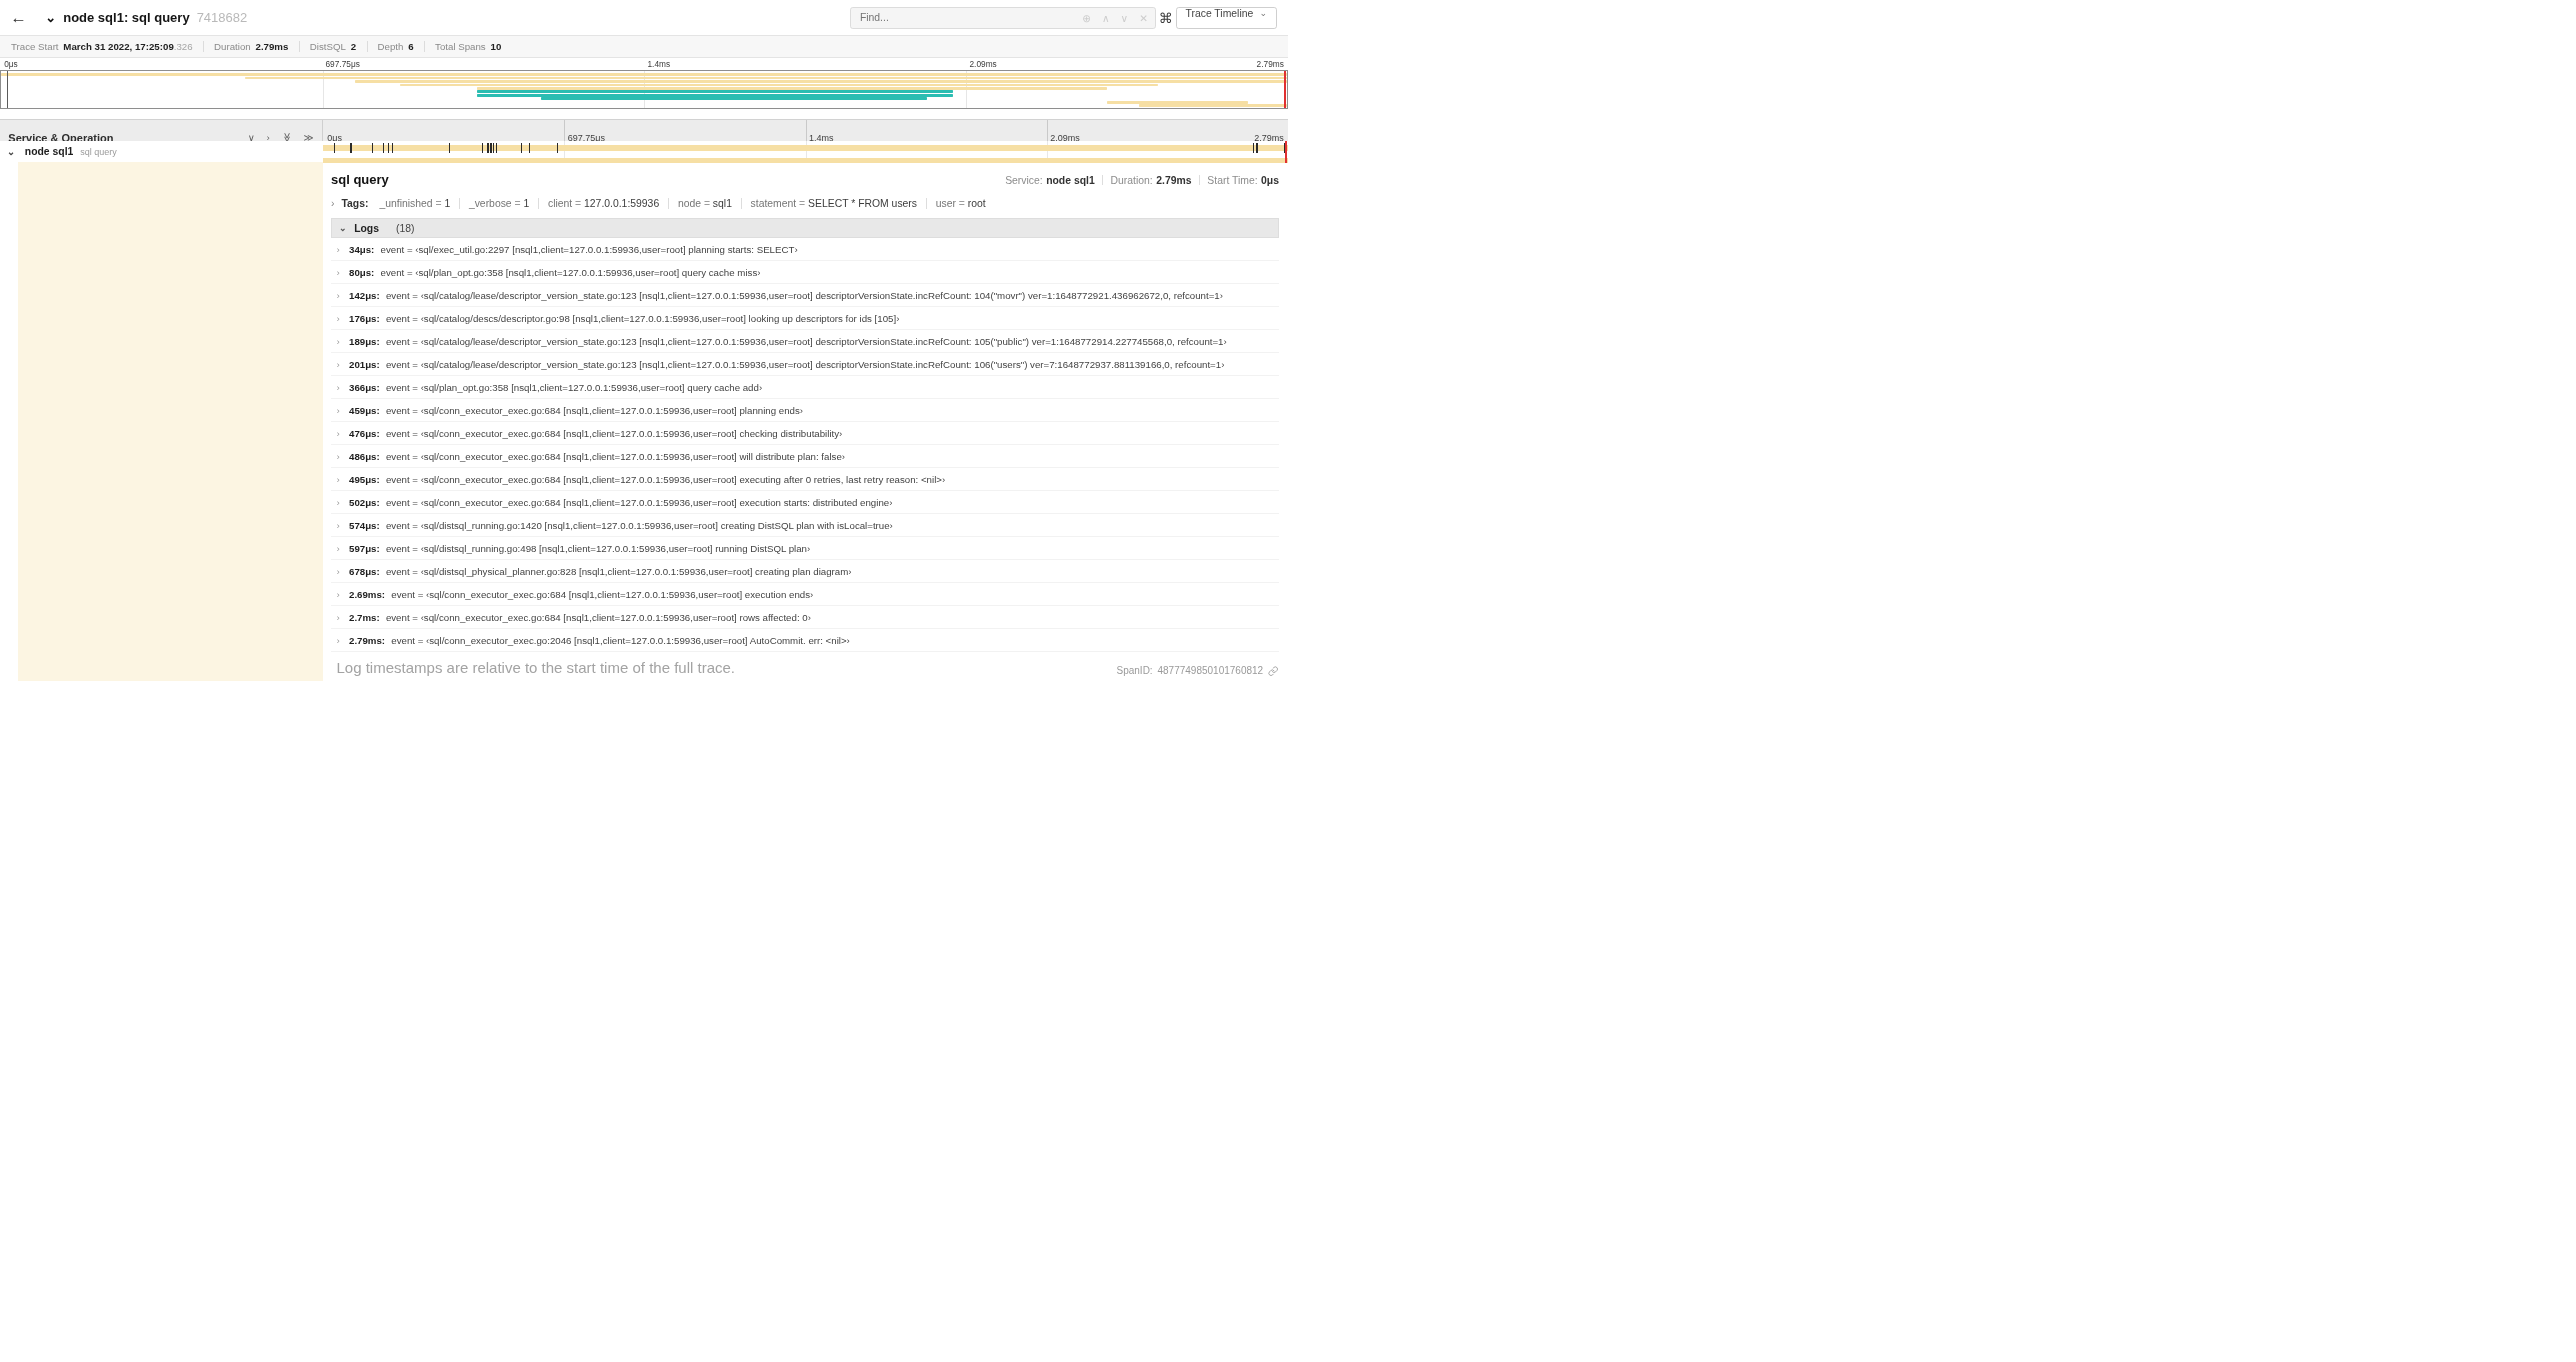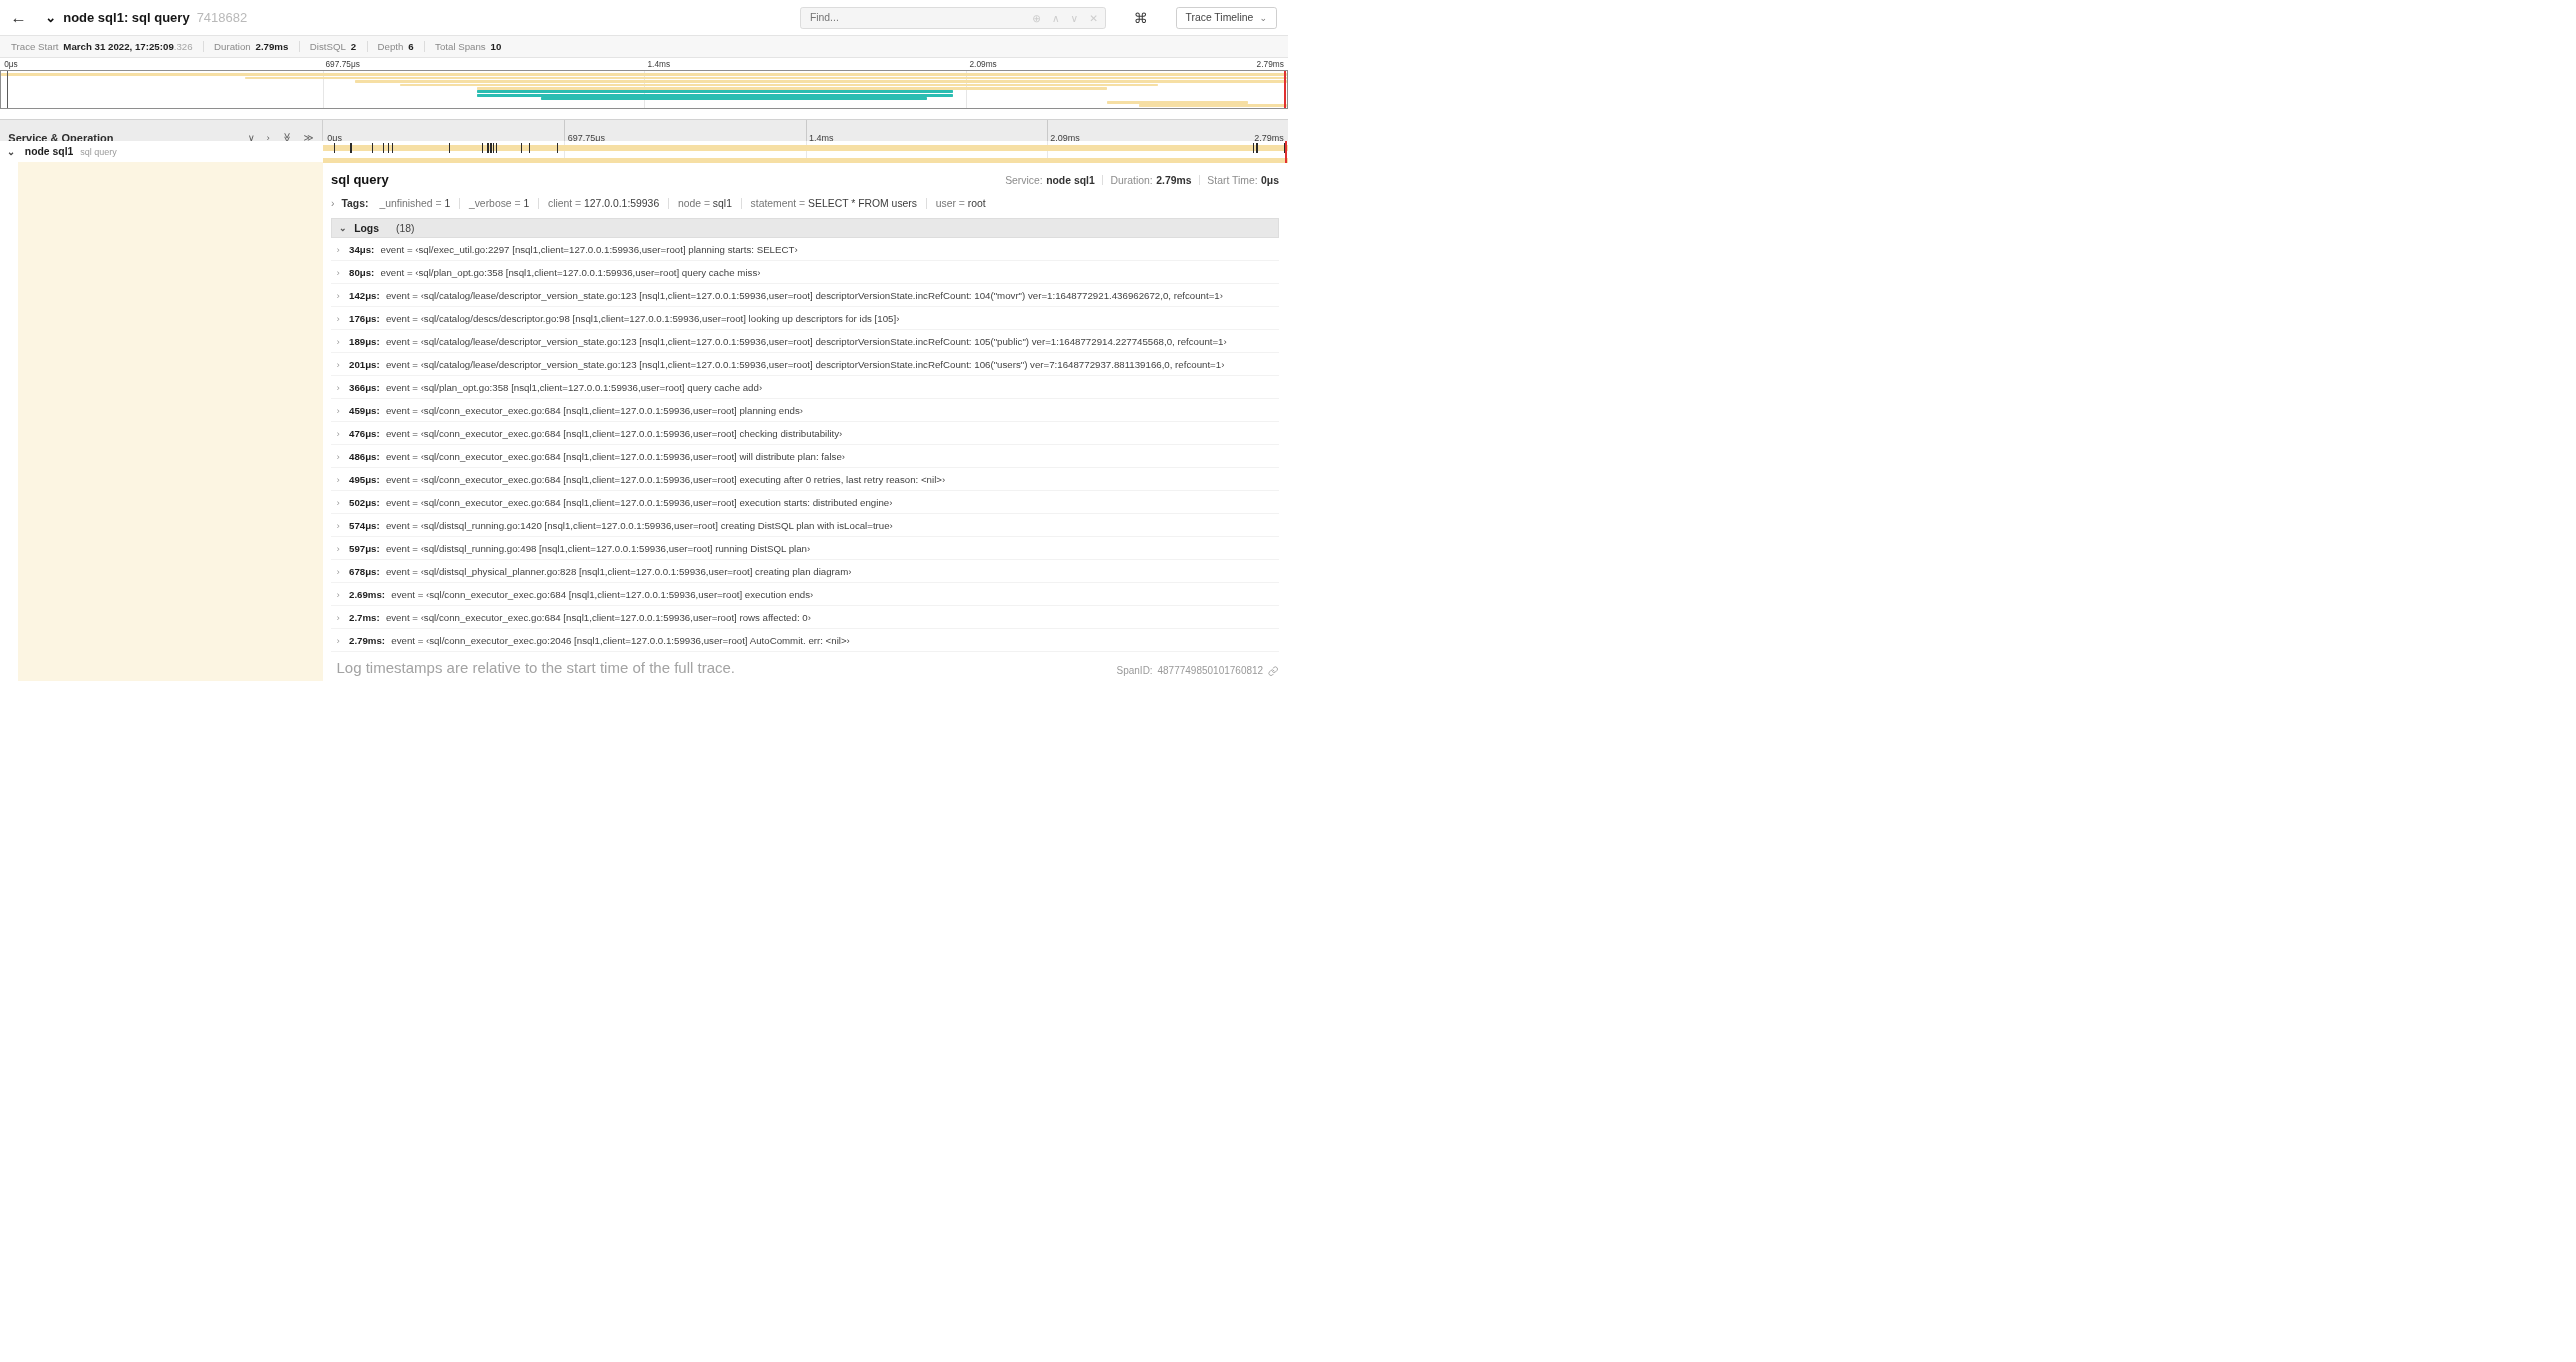--- a/index.html
+++ b/index.html
@@ -6,27 +6,27 @@
   body{
     width:1288px;height:681px;position:relative;overflow:hidden;
     font-family:"Liberation Sans",sans-serif;background:#fff;color:#222;
   }
   
   .header{position:absolute;top:0;left:0;right:0;height:35px;background:#fff;display:flex;align-items:center;}
   .back-btn{width:37px;text-align:center;font-size:16.6px;color:#333;cursor:pointer;}
   .title-chevron{font-size:13px;font-weight:bold;color:#111;margin:0 7px 0 8.3px;}
   .page-title{font-size:13px;font-weight:bold;color:#151515;}
   .trace-id{font-size:13px;color:#b9b9b9;margin-left:7px;}
-  .header-right{margin-left:auto;display:flex;align-items:center;gap:25px;padding-right:11px;}
+  .header-right{margin-left:auto;display:flex;align-items:center;gap:0;padding-right:11px;}
   .find-box{width:306px;height:22px;background:#f5f5f5;border:0.7px solid #dcdcdc;border-radius:2.8px;display:flex;align-items:center;padding:0 7px;box-sizing:border-box;}
   .find-input{flex:1;border:none;background:transparent;font-size:10.4px;color:#666;outline:none;font-family:"Liberation Sans",sans-serif;}
   .find-icons{display:flex;gap:11px;color:#cdcdcd;font-size:10.4px;}
   .find-icons span{cursor:default;}
   .cmd-btn{font-size:14px;color:#3a3a3a;padding:0 2.8px;cursor:pointer;}
-  .view-btn{height:22px;border:0.7px solid #cfcfcf;border-radius:2.8px;background:#fff;display:flex;align-items:center;gap:6.2px;padding:0 9px;font-size:10.4px;color:#444;box-sizing:border-box;cursor:pointer;}
+  .view-btn{height:22px;border:0.7px solid #cfcfcf;border-radius:2.8px;background:#fff;display:flex;align-items:flex-start;gap:6.2px;padding:0 9px;font-size:10.4px;color:#444;box-sizing:border-box;cursor:pointer;}
   .vb-chev{font-size:9px;color:#777;}
   
   .summary-bar{position:absolute;top:35px;left:0;right:0;height:23px;background:#f7f7f7;border-top:0.7px solid #e4e4e4;border-bottom:0.7px solid #e4e4e4;display:flex;align-items:center;padding-left:11px;font-size:9.7px;box-sizing:border-box;}
   .sum-item{display:inline-flex;align-items:baseline;}
   .sum-label{color:#8a8a8a;margin-right:4.8px;}
   .sum-value{font-weight:bold;color:#222;}
   .sum-muted{color:#a5a5a5;}
   .bar-sep{display:inline-block;width:0.7px;height:10.4px;background:#dcdcdc;margin:0 10.4px;align-self:center;}
   
   .minimap-labels{position:absolute;top:58px;left:0;right:0;height:11px;font-size:8.3px;color:#3c3c3c;}

